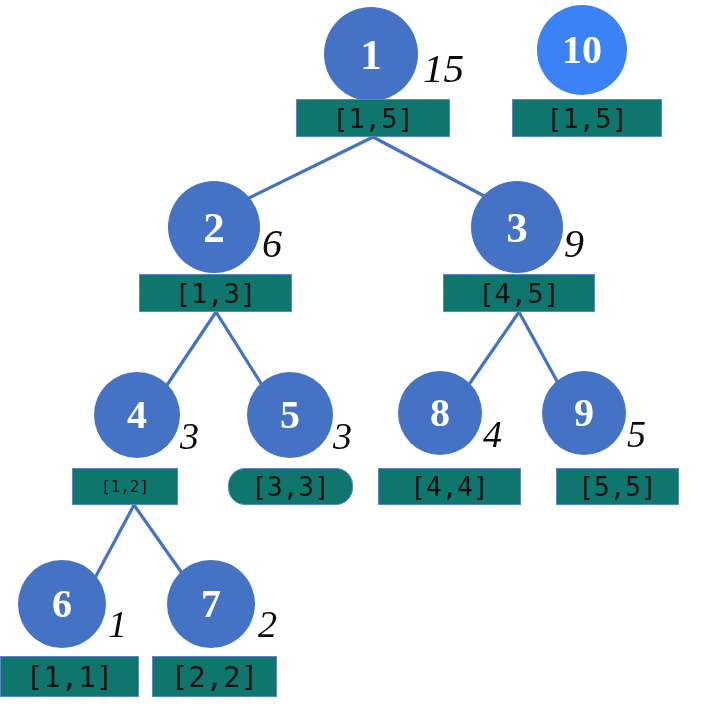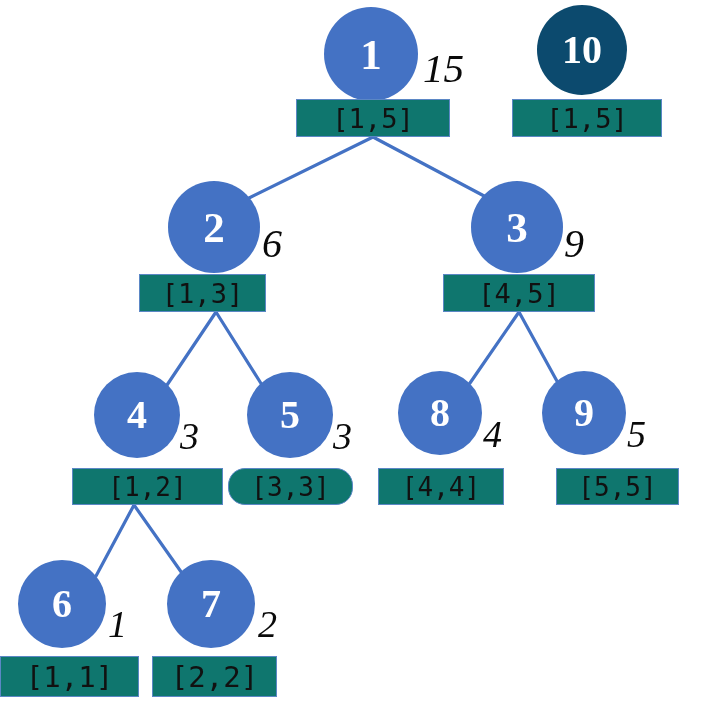--- a/index.html
+++ b/index.html
@@ -33,21 +33,21 @@
     align-items: center;
     justify-content: center;
     color: #ffffff;
     font-family: "Liberation Serif", serif;
     font-weight: bold;
     line-height: 1;
     z-index: 3;
     box-sizing: border-box;
   }
   .node-blue { background: #4472C4; }
-  .node-orange { background: #0c4a6e; }
+  .node-orange { background: #3b82f6; }
 
   .range-box {
     position: absolute;
     background: #0f766e;
     border: 1px solid #5B87C5;
     display: flex;
     align-items: center;
     justify-content: center;
     font-family: "DejaVu Sans Mono", "Liberation Mono", monospace;
     color: #111111;
@@ -86,49 +86,49 @@
       <div class="node node-blue" style="left: 324px; top: 7px; width: 94px; height: 94px; font-size: 43px;">
         <span>1</span>
       </div>
       <div class="weight" style="left: 423px; top: 48px; font-size: 41px;">15</div>
       <div class="range-box" style="left: 512px; top: 99px; width: 150px; height: 38px; font-size: 27px;">
         <span>[1,5]</span>
       </div>
       <div class="node node-orange" style="left: 537px; top: 5px; width: 90px; height: 90px; font-size: 40px;">
         <span>10</span>
       </div>
-      <div class="range-box" style="left: 139px; top: 274px; width: 127px; height: 38px; font-size: 27px;">
+      <div class="range-box" style="left: 139px; top: 274px; width: 153px; height: 38px; font-size: 27px;">
         <span>[1,3]</span>
       </div>
       <div class="node node-blue" style="left: 168px; top: 181px; width: 92px; height: 92px; font-size: 43px;">
         <span>2</span>
       </div>
       <div class="weight" style="left: 262px; top: 224px; font-size: 40px;">6</div>
       <div class="range-box" style="left: 443px; top: 274px; width: 152px; height: 38px; font-size: 27px;">
         <span>[4,5]</span>
       </div>
       <div class="node node-blue" style="left: 471px; top: 181px; width: 92px; height: 92px; font-size: 43px;">
         <span>3</span>
       </div>
       <div class="weight" style="left: 564px; top: 224px; font-size: 40px;">9</div>
-      <div class="range-box" style="left: 72px; top: 468px; width: 151px; height: 37px; font-size: 26px;">
+      <div class="range-box" style="left: 72px; top: 468px; width: 106px; height: 37px; font-size: 16px;">
         <span>[1,2]</span>
       </div>
       <div class="node node-blue" style="left: 94px; top: 372px; width: 86px; height: 86px; font-size: 40px;">
         <span>4</span>
       </div>
       <div class="weight" style="left: 180px; top: 417px; font-size: 38px;">3</div>
       <div class="range-box" style="left: 228px; top: 468px; width: 125px; height: 37px; font-size: 26px; border-radius: 17px;">
         <span>[3,3]</span>
       </div>
       <div class="node node-blue" style="left: 247px; top: 372px; width: 86px; height: 86px; font-size: 40px;">
         <span>5</span>
       </div>
       <div class="weight" style="left: 333px; top: 417px; font-size: 38px;">3</div>
-      <div class="range-box" style="left: 378px; top: 468px; width: 126px; height: 37px; font-size: 26px;">
+      <div class="range-box" style="left: 378px; top: 468px; width: 143px; height: 37px; font-size: 26px;">
         <span>[4,4]</span>
       </div>
       <div class="node node-blue" style="left: 398px; top: 371px; width: 84px; height: 84px; font-size: 40px;">
         <span>8</span>
       </div>
       <div class="weight" style="left: 483px; top: 415px; font-size: 38px;">4</div>
       <div class="range-box" style="left: 525px; top: 468px; width: 123px; height: 37px; font-size: 26px; margin-left: 31px;">
         <span>[5,5]</span>
       </div>
       <div class="node node-blue" style="left: 542px; top: 371px; width: 84px; height: 84px; font-size: 40px;">

